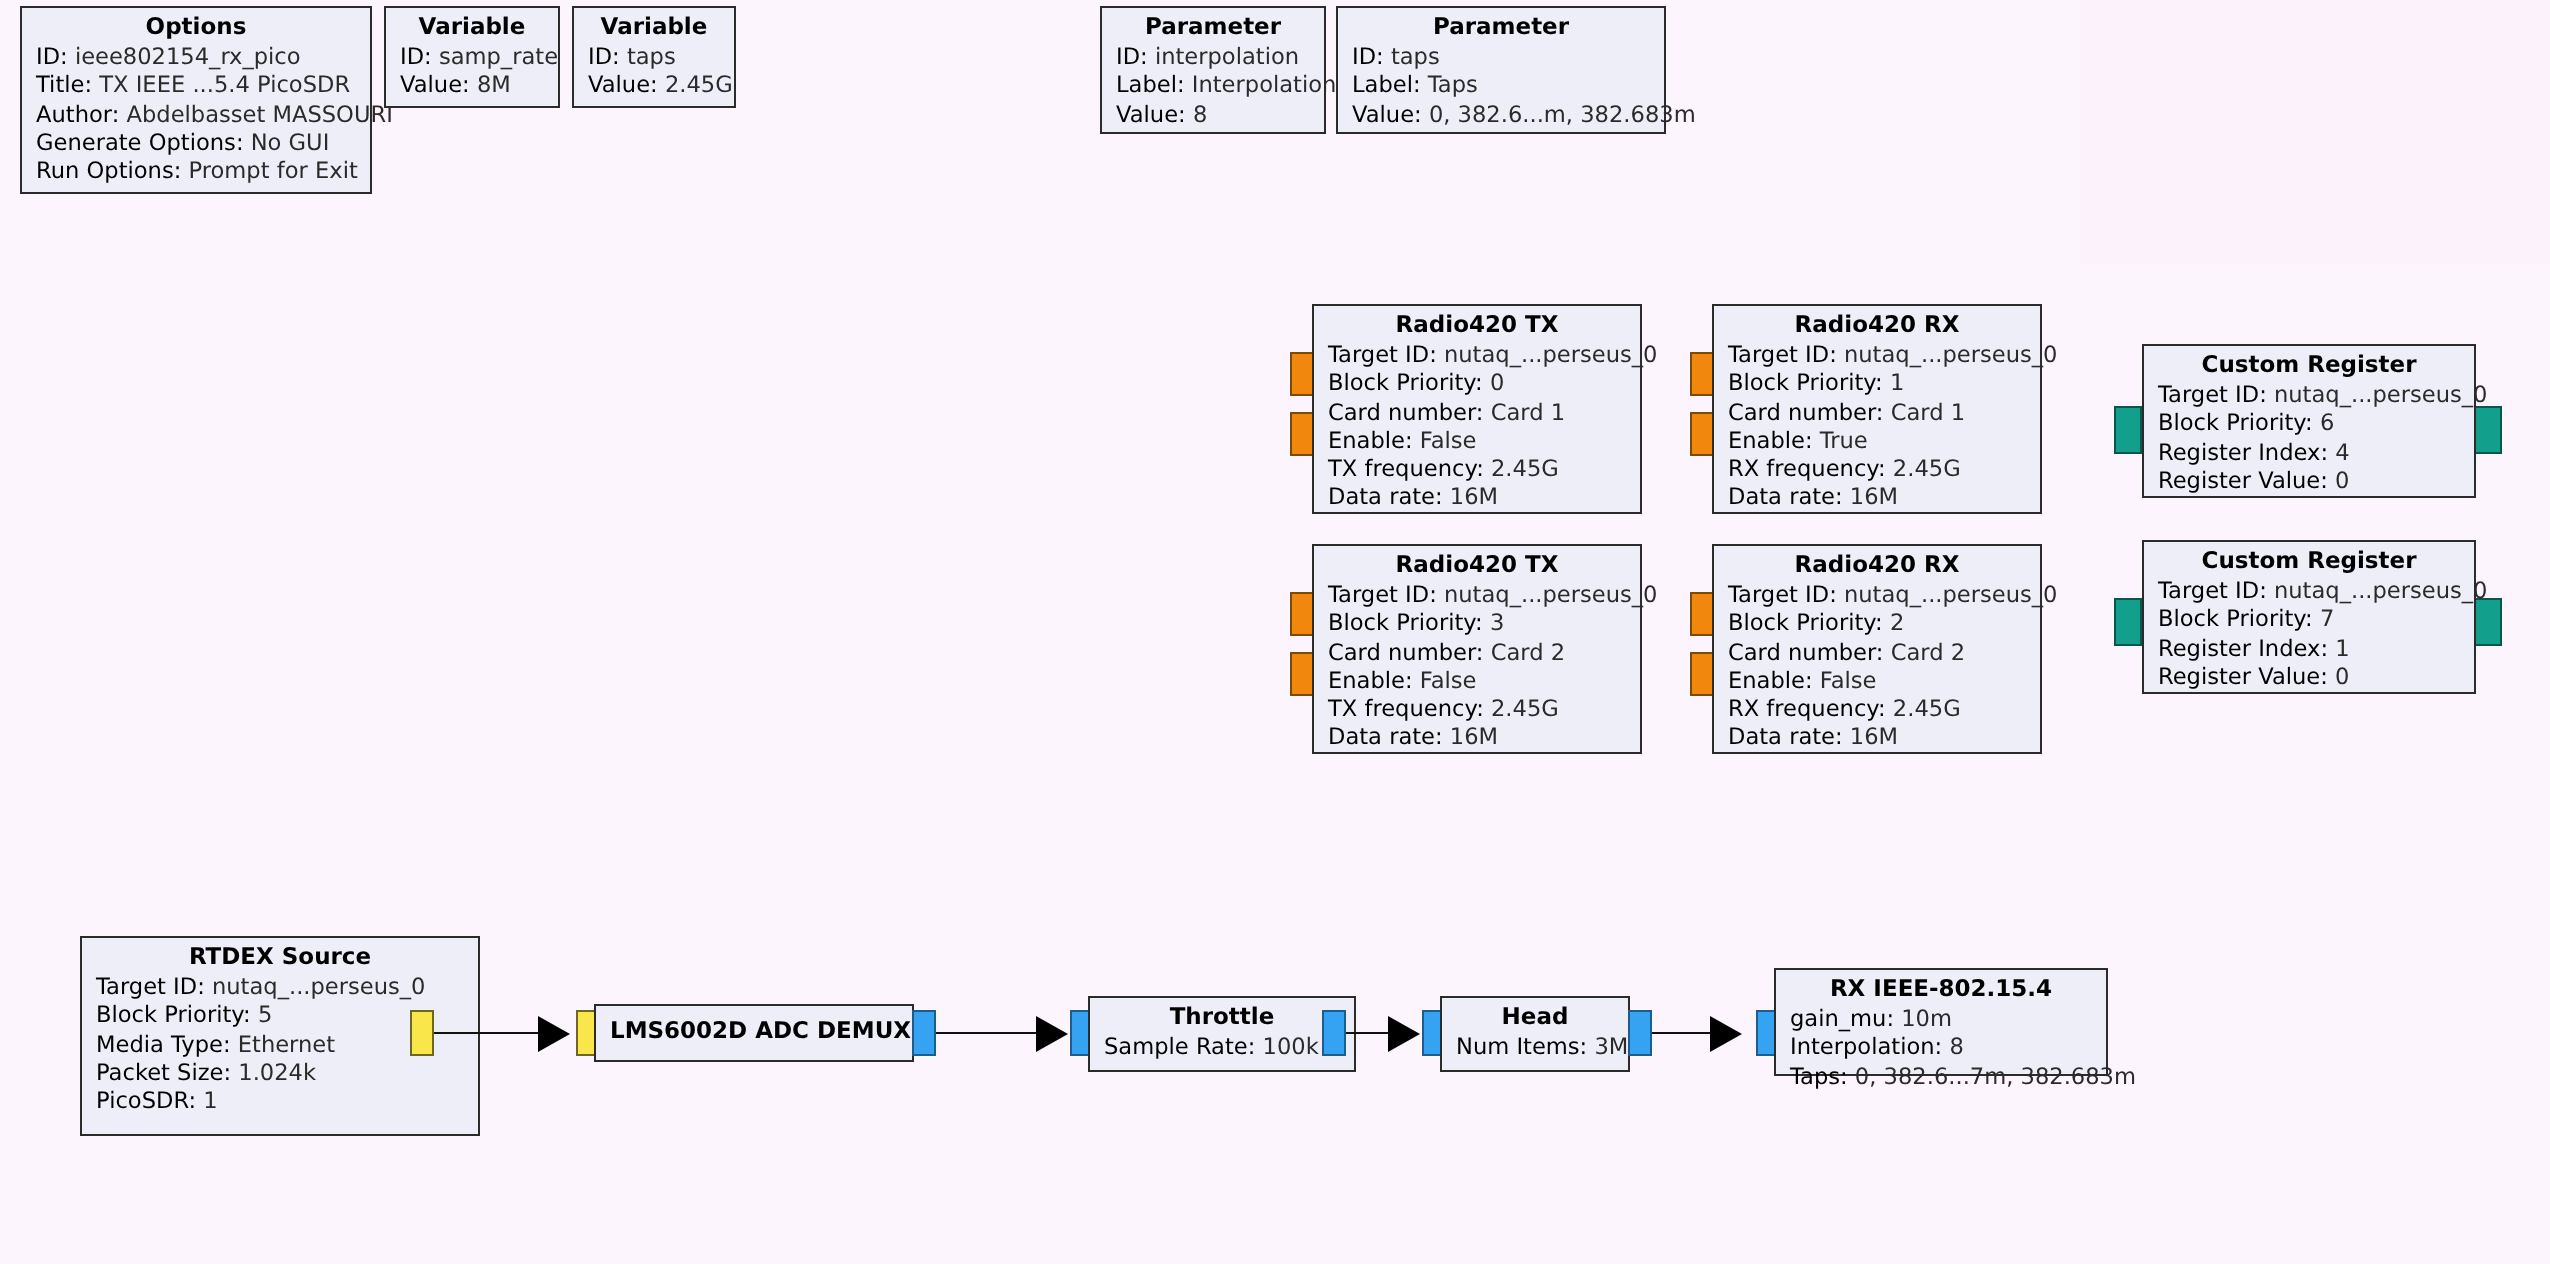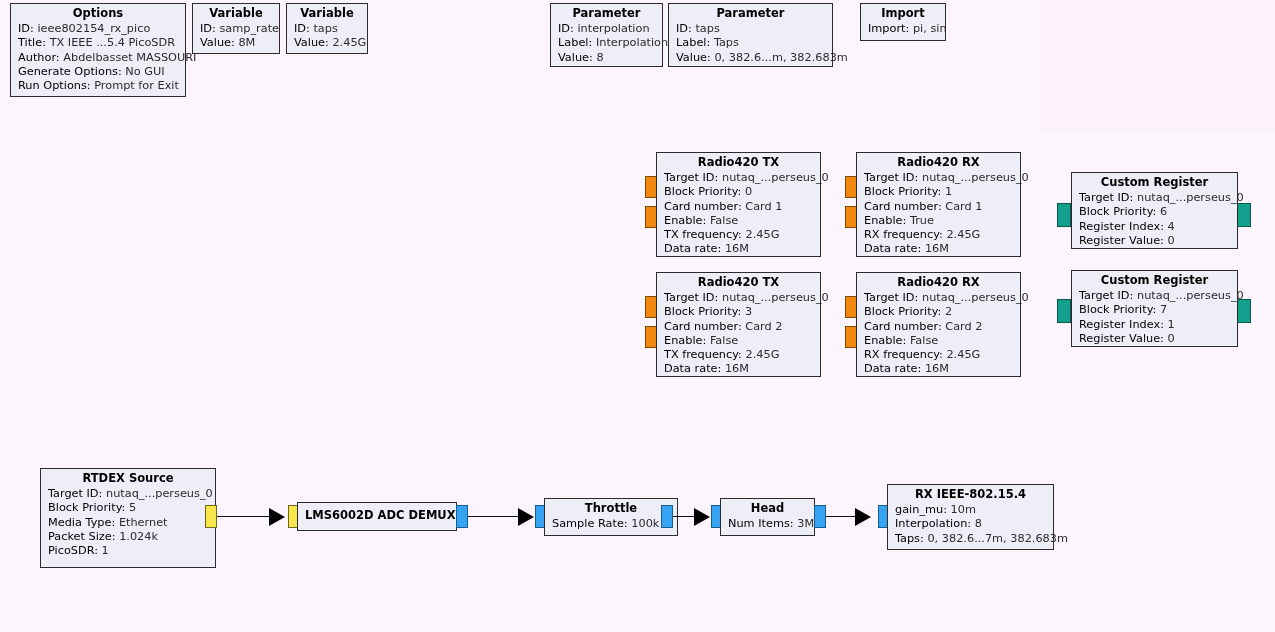--- a/index.html
+++ b/index.html
@@ -119,24 +119,20 @@
     <div class="row"><span class="k">Value:</span> <span class="v">8</span></div>
   </div>
 
   <div class="block" style="left:668px; top:3px; width:165px; height:64px;">
     <div class="title">Parameter</div>
     <div class="row"><span class="k">ID:</span> <span class="v">taps</span></div>
     <div class="row"><span class="k">Label:</span> <span class="v">Taps</span></div>
     <div class="row"><span class="k">Value:</span> <span class="v">0, 382.6...m, 382.683m</span></div>
   </div>
 
-  <div class="block" style="left:860px; top:3px; width:86px; height:38px;">
-    <div class="title">Import</div>
-    <div class="row"><span class="k">Import:</span> <span class="v">pi, sin</span></div>
-  </div>
 
   <div class="port orange" style="left:645px; top:176px; width:12px; height:22px;"></div>
   <div class="port orange" style="left:645px; top:206px; width:12px; height:22px;"></div>
   <div class="block" style="left:656px; top:152px; width:165px; height:105px;">
     <div class="title">Radio420 TX</div>
     <div class="row"><span class="k">Target ID:</span> <span class="v">nutaq_...perseus_0</span></div>
     <div class="row"><span class="k">Block Priority:</span> <span class="v">0</span></div>
     <div class="row"><span class="k">Card number:</span> <span class="v">Card 1</span></div>
     <div class="row"><span class="k">Enable:</span> <span class="v">False</span></div>
     <div class="row"><span class="k">TX frequency:</span> <span class="v">2.45G</span></div>
@@ -192,21 +188,21 @@
   <div class="port teal" style="left:1057px; top:299px; width:14px; height:24px;"></div>
   <div class="port teal" style="left:1237px; top:299px; width:14px; height:24px;"></div>
   <div class="block" style="left:1071px; top:270px; width:167px; height:77px;">
     <div class="title">Custom Register</div>
     <div class="row"><span class="k">Target ID:</span> <span class="v">nutaq_...perseus_0</span></div>
     <div class="row"><span class="k">Block Priority:</span> <span class="v">7</span></div>
     <div class="row"><span class="k">Register Index:</span> <span class="v">1</span></div>
     <div class="row"><span class="k">Register Value:</span> <span class="v">0</span></div>
   </div>
 
-  <div class="block" style="left:40px; top:468px; width:176px; height:100px;">
+  <div class="block" style="left:40px; top:468px; width:200px; height:100px;">
     <div class="title">RTDEX Source</div>
     <div class="row"><span class="k">Target ID:</span> <span class="v">nutaq_...perseus_0</span></div>
     <div class="row"><span class="k">Block Priority:</span> <span class="v">5</span></div>
     <div class="row"><span class="k">Media Type:</span> <span class="v">Ethernet</span></div>
     <div class="row"><span class="k">Packet Size:</span> <span class="v">1.024k</span></div>
     <div class="row"><span class="k">PicoSDR:</span> <span class="v">1</span></div>
   </div>
   <div class="port yellow" style="left:205px; top:505px; width:12px; height:23px;"></div>
 
   <div class="wire" style="left:217px; top:516px; width:52px;"></div>
@@ -235,20 +231,20 @@
   <div class="block" style="left:720px; top:498px; width:95px; height:38px;">
     <div class="title">Head</div>
     <div class="row"><span class="k">Num Items:</span> <span class="v">3M</span></div>
   </div>
   <div class="port blue" style="left:814px; top:505px; width:12px; height:23px;"></div>
 
   <div class="wire" style="left:826px; top:516px; width:29px;"></div>
   <div class="arrow" style="left:855px; top:508px;"></div>
   <div class="port blue" style="left:878px; top:505px; width:12px; height:23px;"></div>
 
-  <div class="block" style="left:887px; top:484px; width:167px; height:66px;">
+  <div class="block" style="left:887px; top:484px; width:167px; height:54px;">
     <div class="title">RX IEEE-802.15.4</div>
     <div class="row"><span class="k">gain_mu:</span> <span class="v">10m</span></div>
     <div class="row"><span class="k">Interpolation:</span> <span class="v">8</span></div>
     <div class="row"><span class="k">Taps:</span> <span class="v">0, 382.6...7m, 382.683m</span></div>
   </div>
 
 </div>
 
 </body></html>

